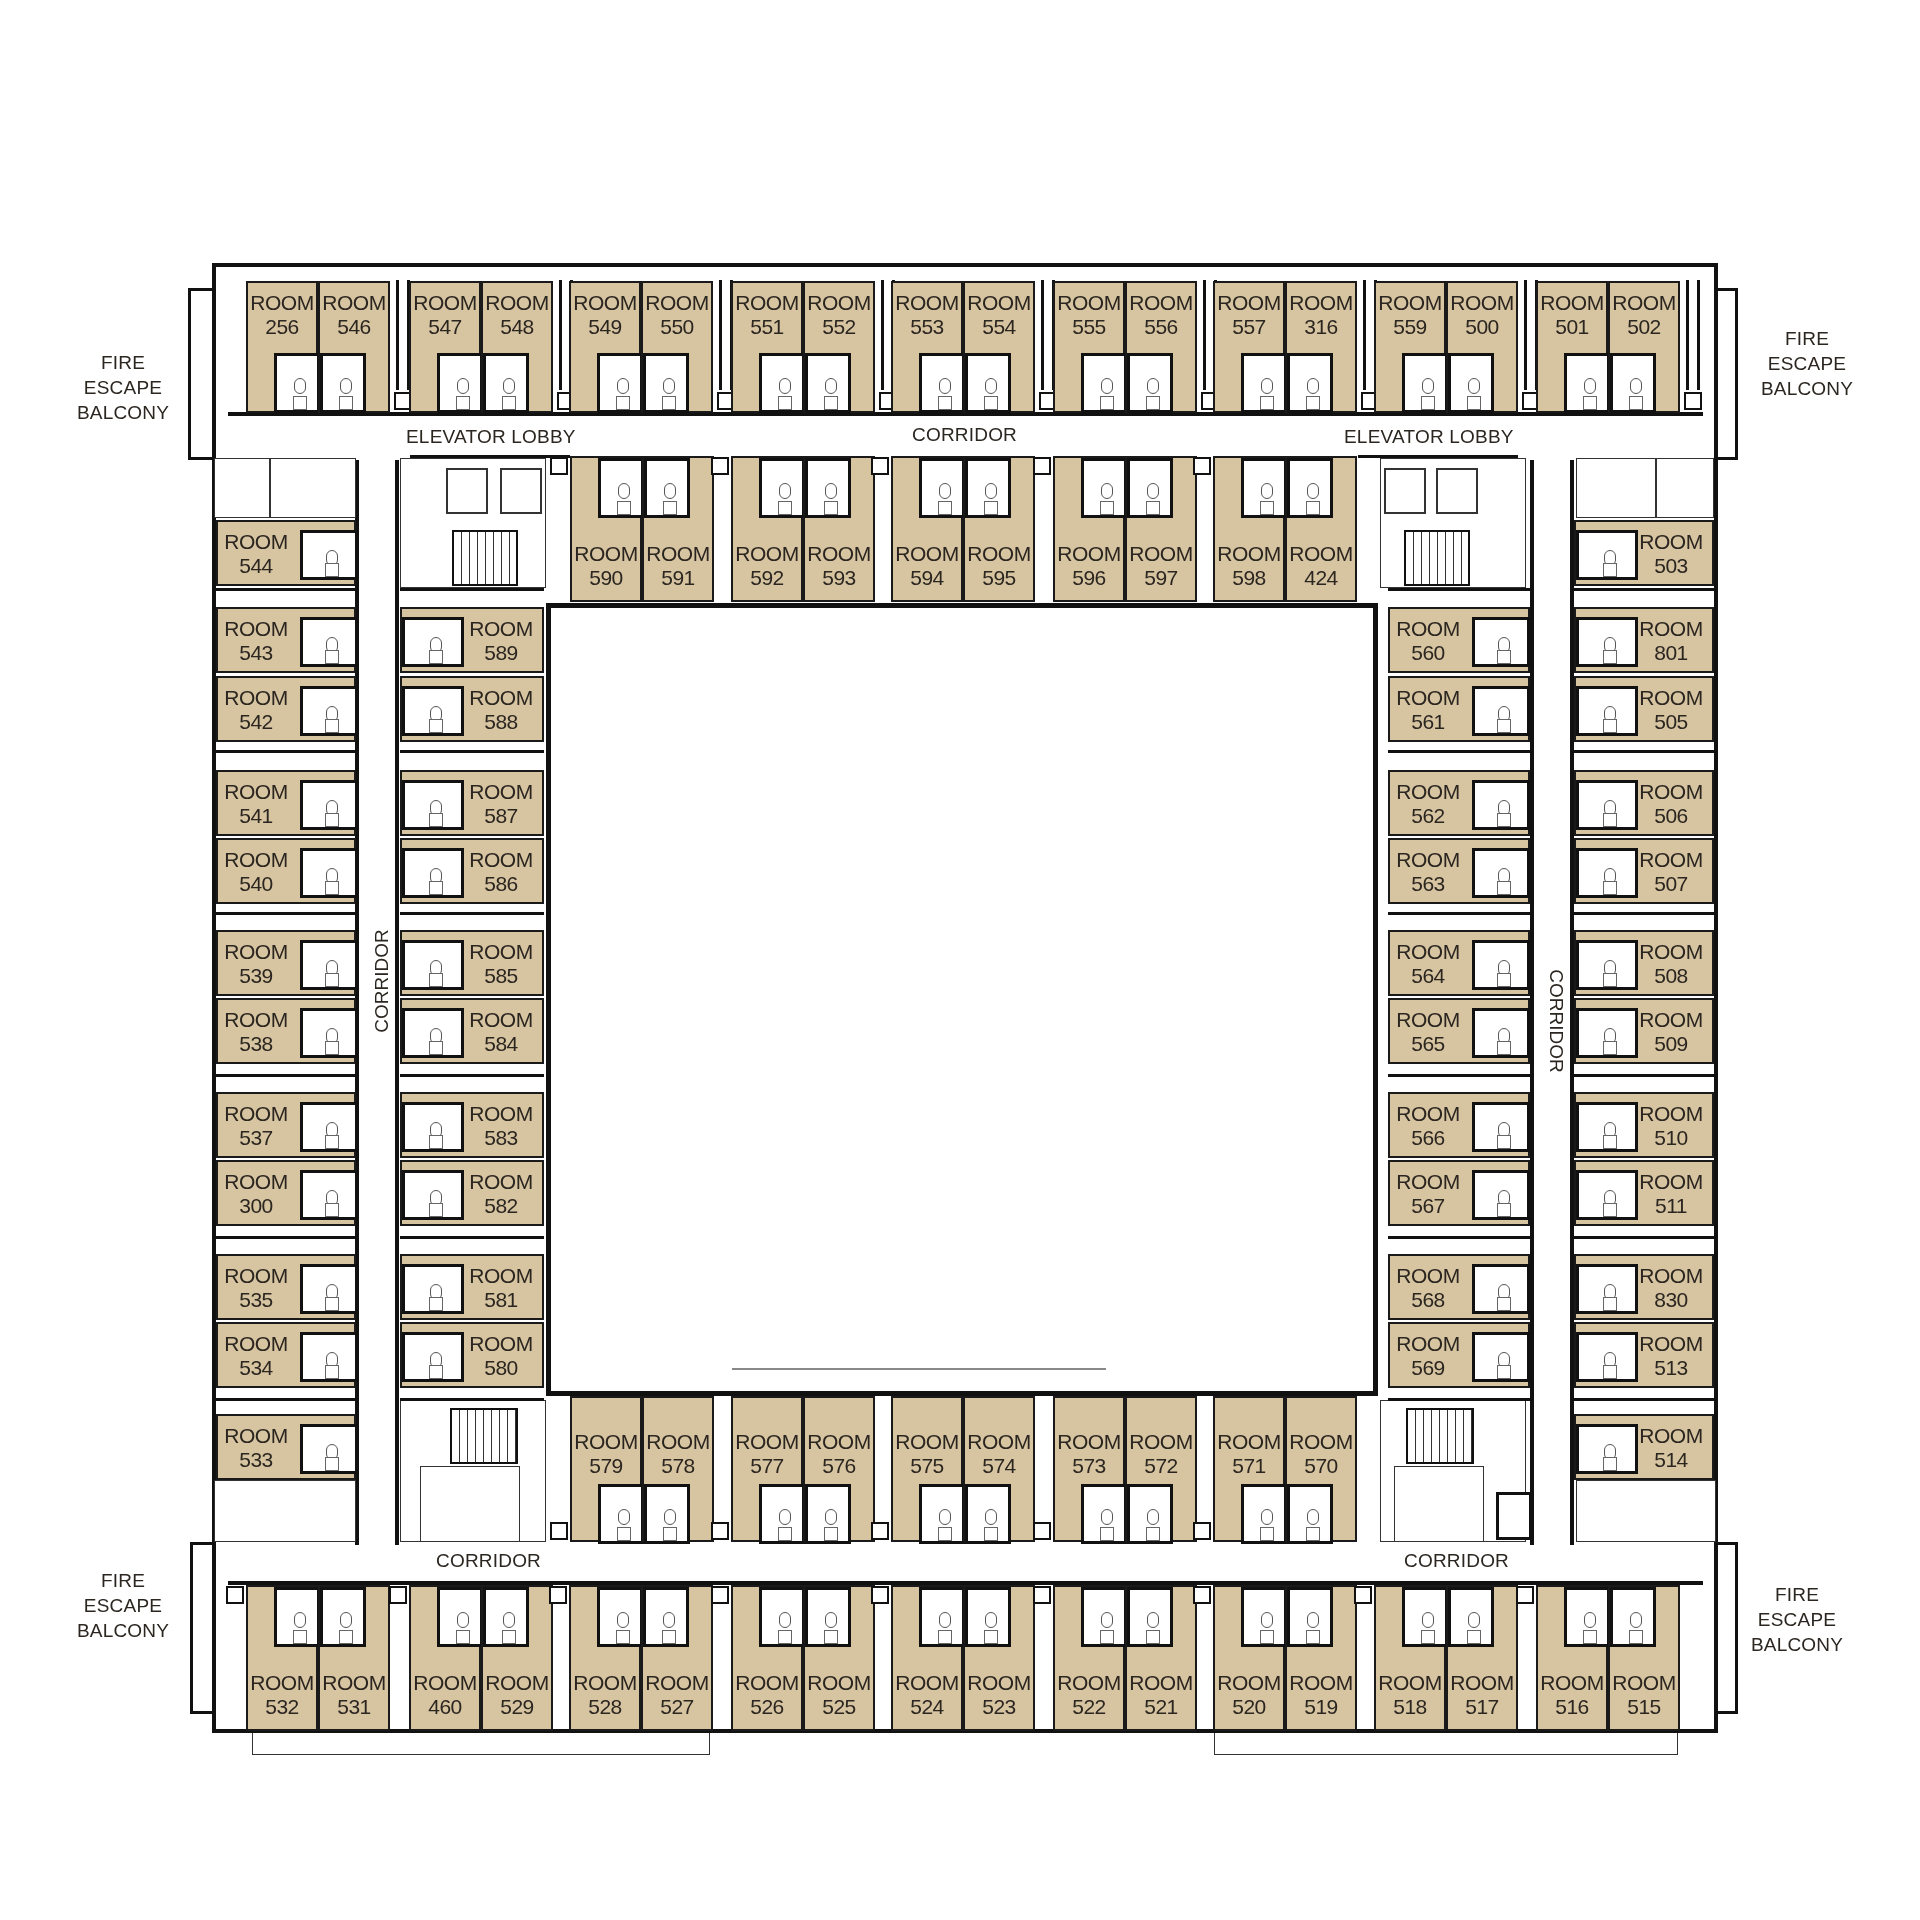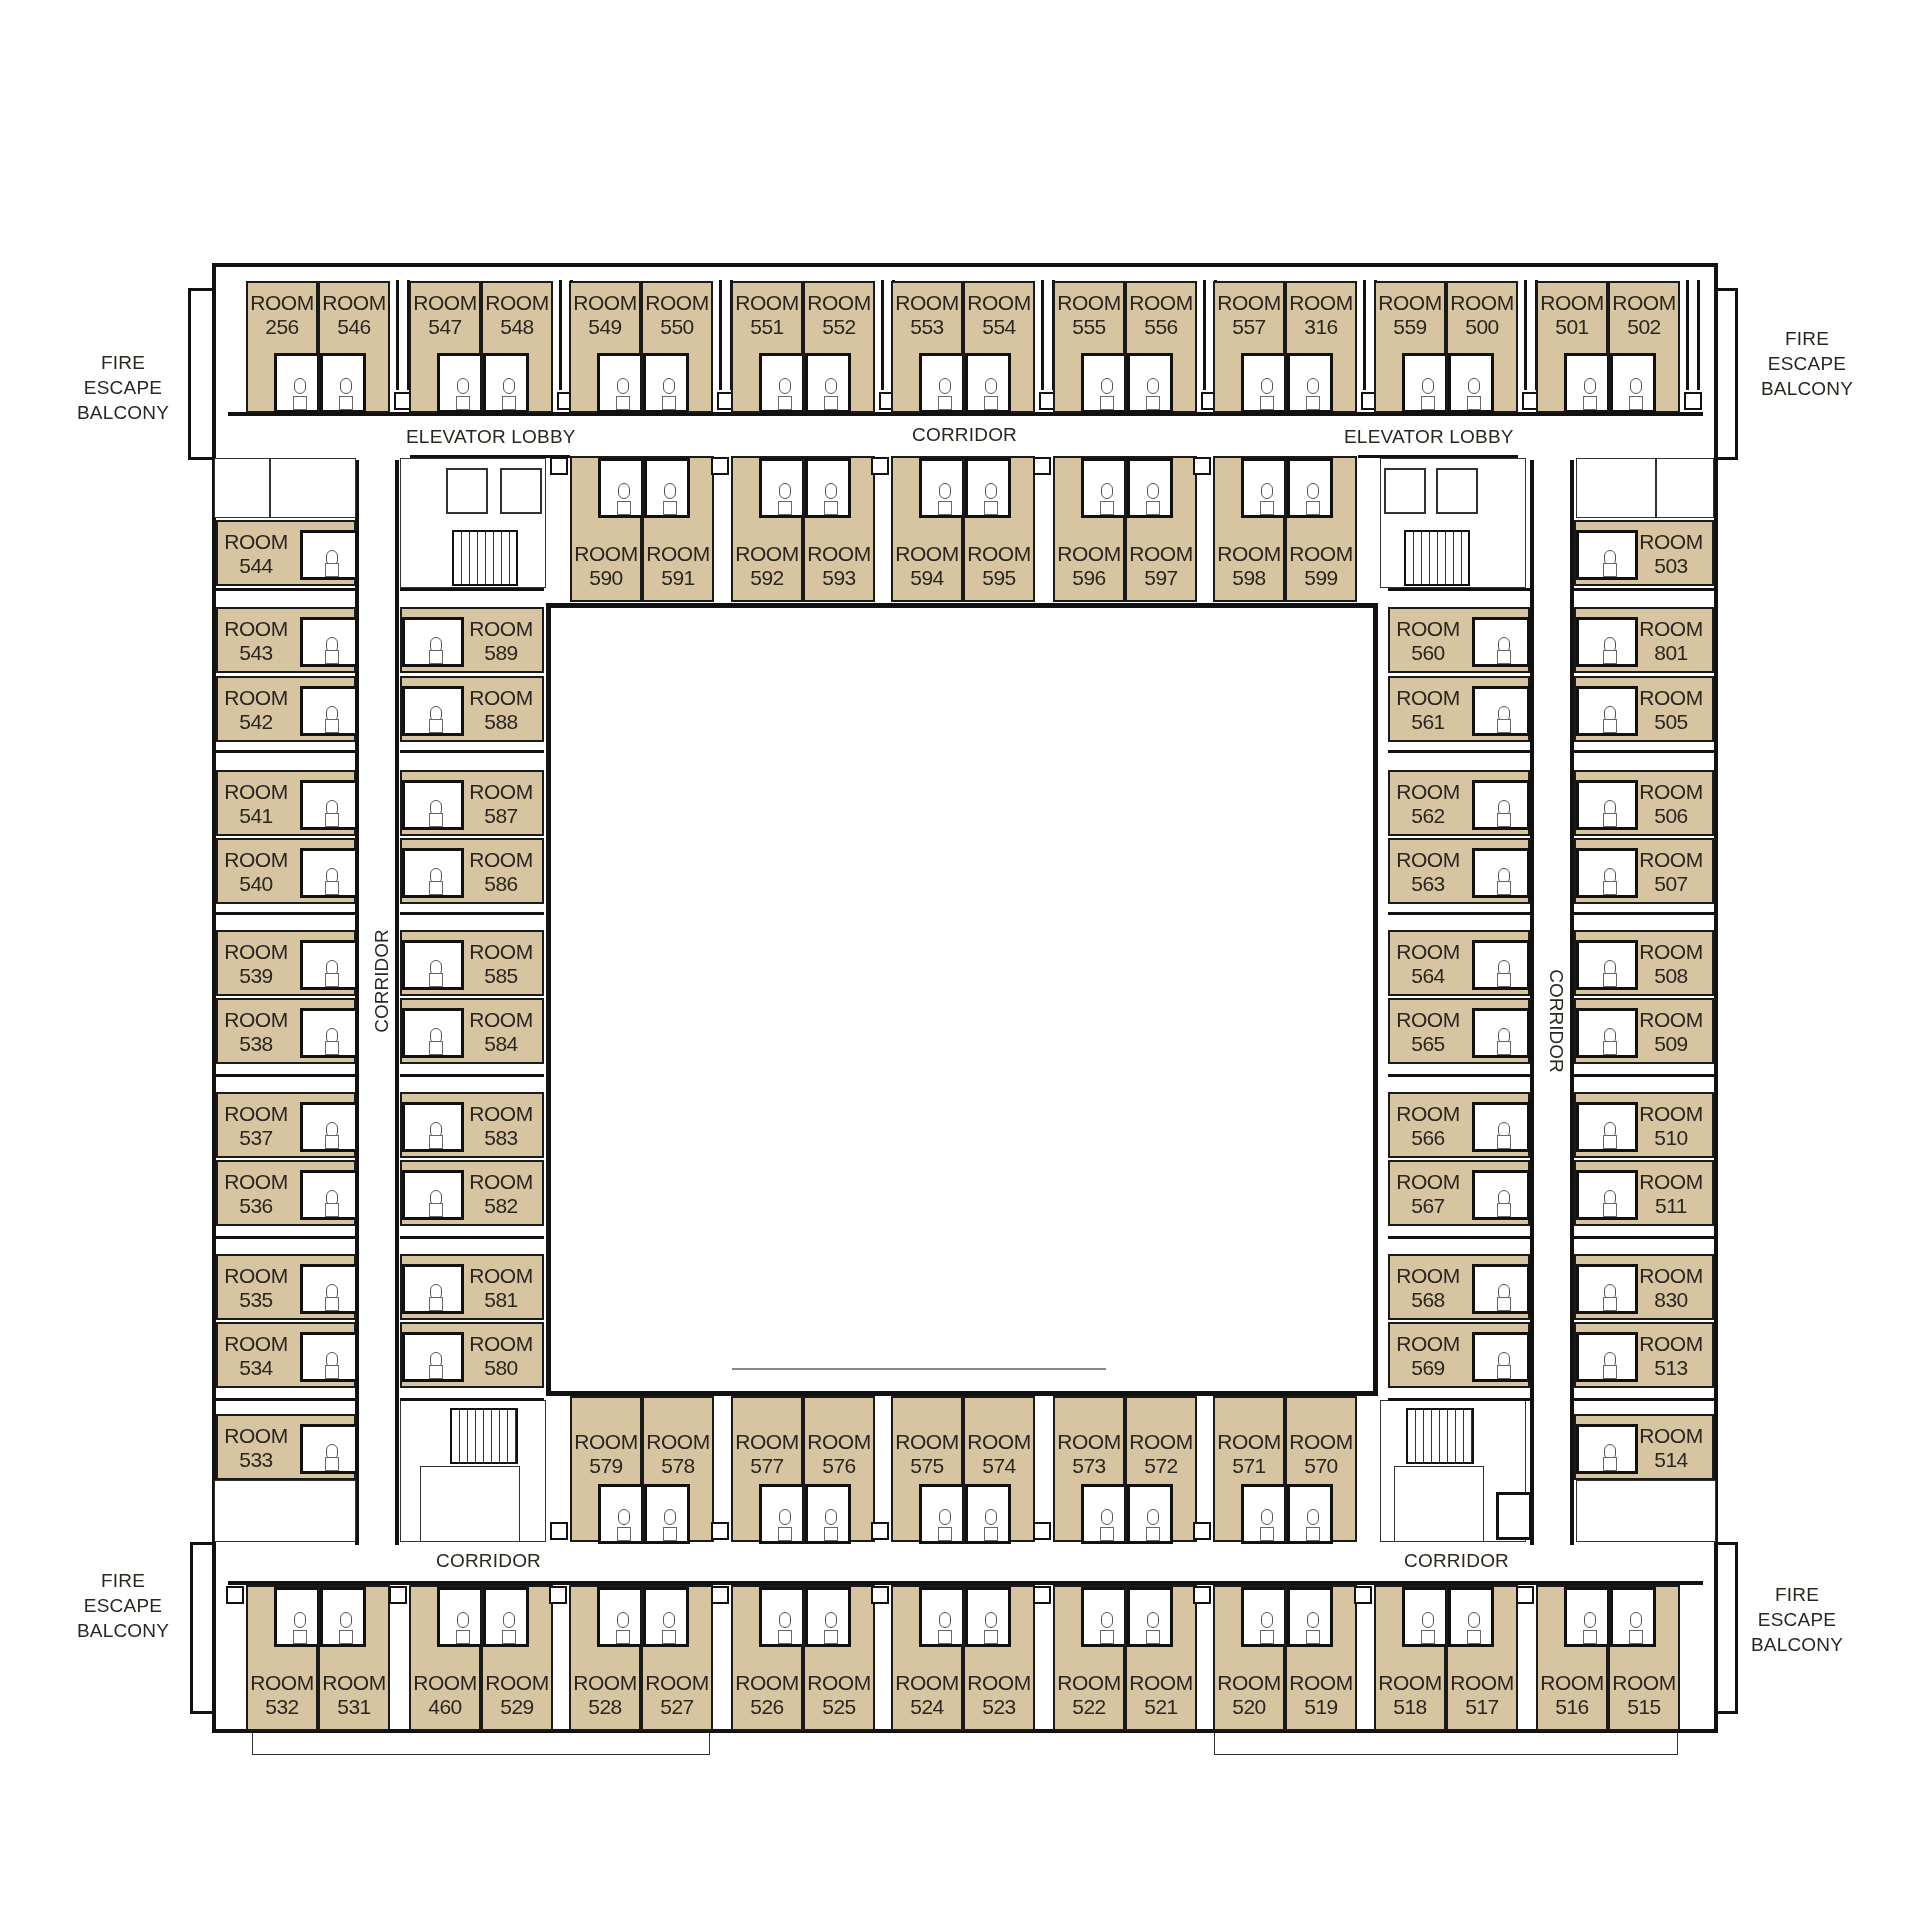--- a/index.html
+++ b/index.html
@@ -561,21 +561,21 @@
           <div>598</div>
         </div>
         <div class="bath" style="left: 26px; top: 0px; width: 46px; height: 60px;">
           <div class="wc" style="left: 17px; top: 22px;"></div>
           <div class="sink" style="left: 16px; top: 40px;"></div>
         </div>
       </div>
       <div class="room" style="left: 1285px; top: 456px; width: 72px; height: 146px;">
         <div class="lbl" style="bottom: 10px;">
           <div>ROOM</div>
-          <div>599</div>
+          <div>424</div>
         </div>
         <div class="bath" style="left: 0px; top: 0px; width: 46px; height: 60px;">
           <div class="wc" style="left: 17px; top: 22px;"></div>
           <div class="sink" style="left: 16px; top: 40px;"></div>
         </div>
       </div>
       <div class="pillar" style="left: 1193px; top: 457px; width: 18px; height: 18px;"></div>
       <div class="room" style="left: 570px; top: 1396px; width: 72px; height: 146px;">
         <div class="lbl" style="top: 32px;">
           <div>ROOM</div>
@@ -757,21 +757,21 @@
           <div>537</div>
         </div>
         <div class="bath" style="left: 82px; top: 8px; width: 58px; height: 50px;">
           <div class="wc" style="left: 23px; top: 17px;"></div>
           <div class="sink" style="left: 22px; top: 30px;"></div>
         </div>
       </div>
       <div class="room" style="left: 216px; top: 1160px; width: 140px; height: 66px;">
         <div class="lbl" style="left: 0px; right: auto; width: 76px; top: 8px;">
           <div>ROOM</div>
-          <div>536</div>
+          <div>300</div>
         </div>
         <div class="bath" style="left: 82px; top: 8px; width: 58px; height: 50px;">
           <div class="wc" style="left: 23px; top: 17px;"></div>
           <div class="sink" style="left: 22px; top: 30px;"></div>
         </div>
       </div>
       <div class="room" style="left: 216px; top: 1254px; width: 140px; height: 66px;">
         <div class="lbl" style="left: 0px; right: auto; width: 76px; top: 8px;">
           <div>ROOM</div>
           <div>535</div>

